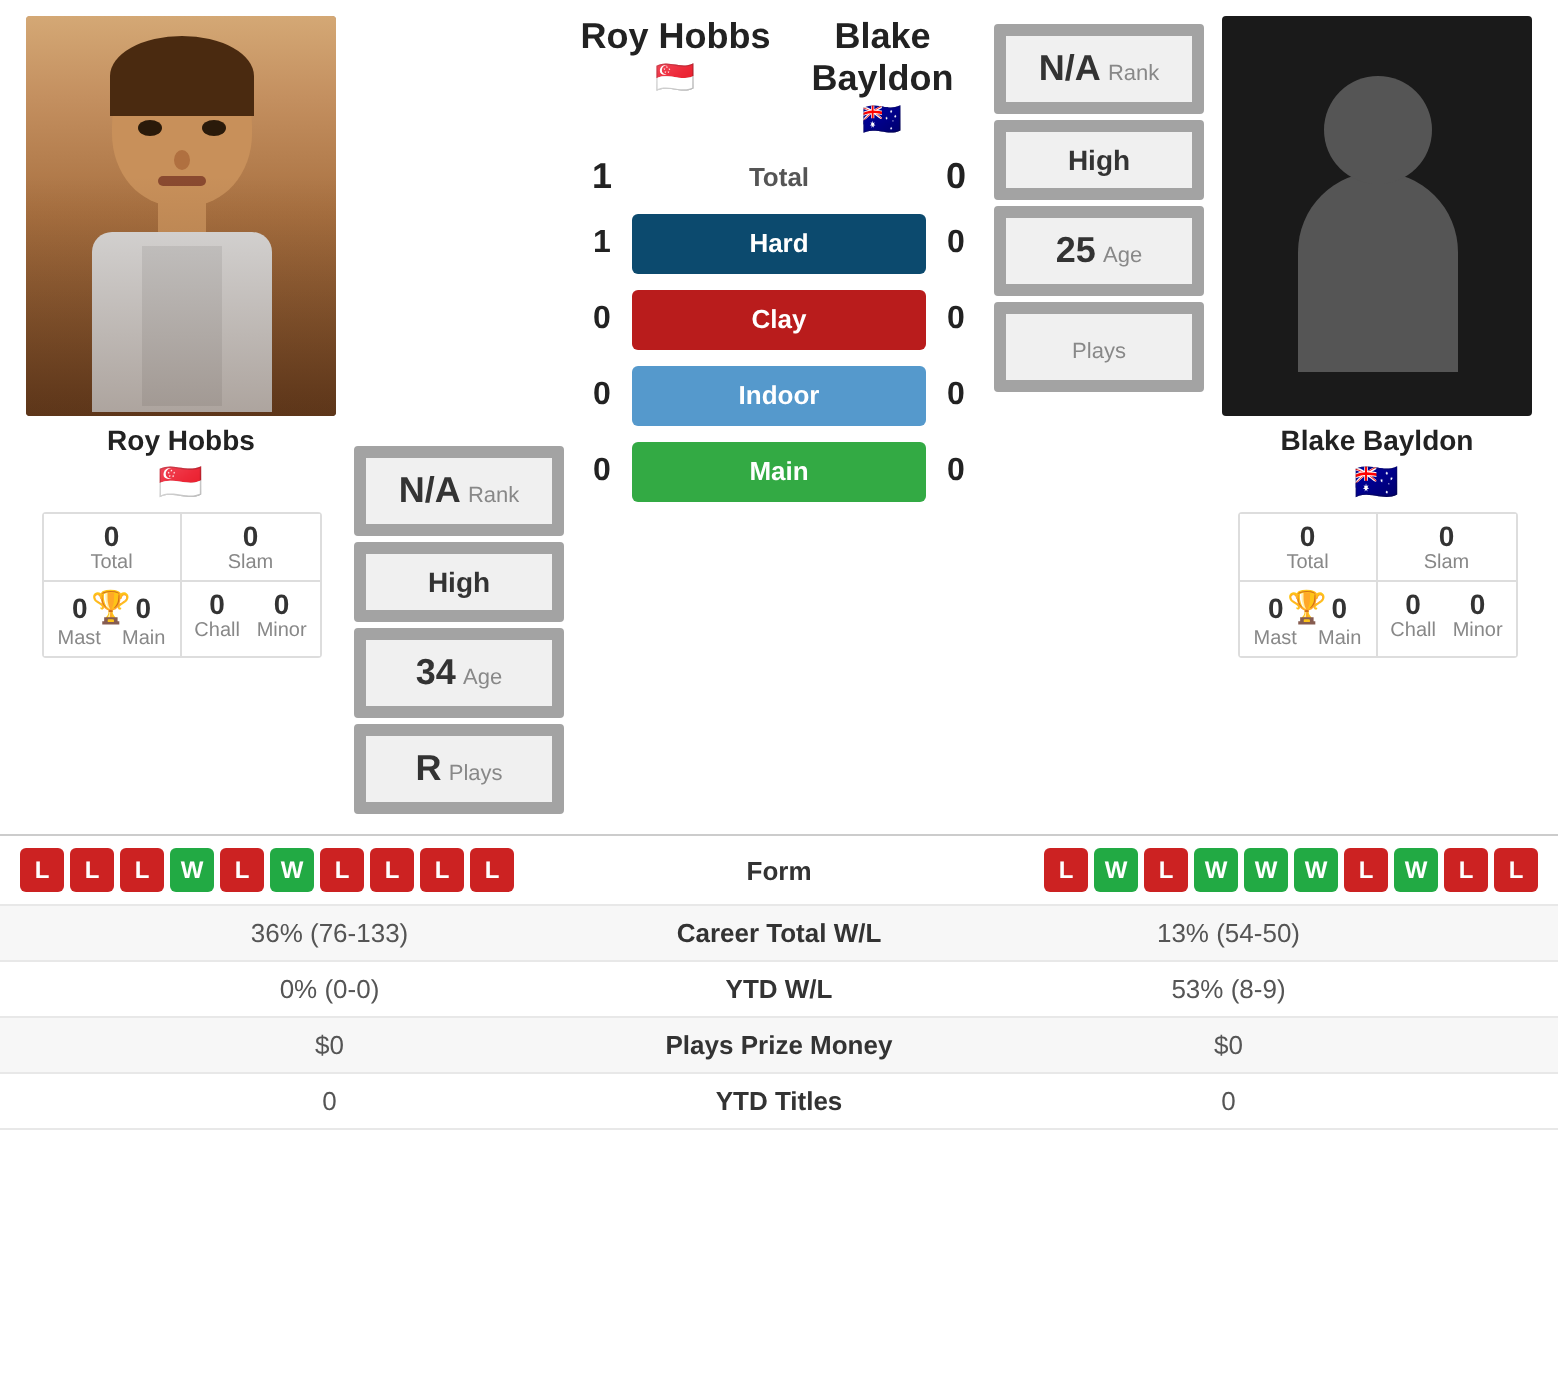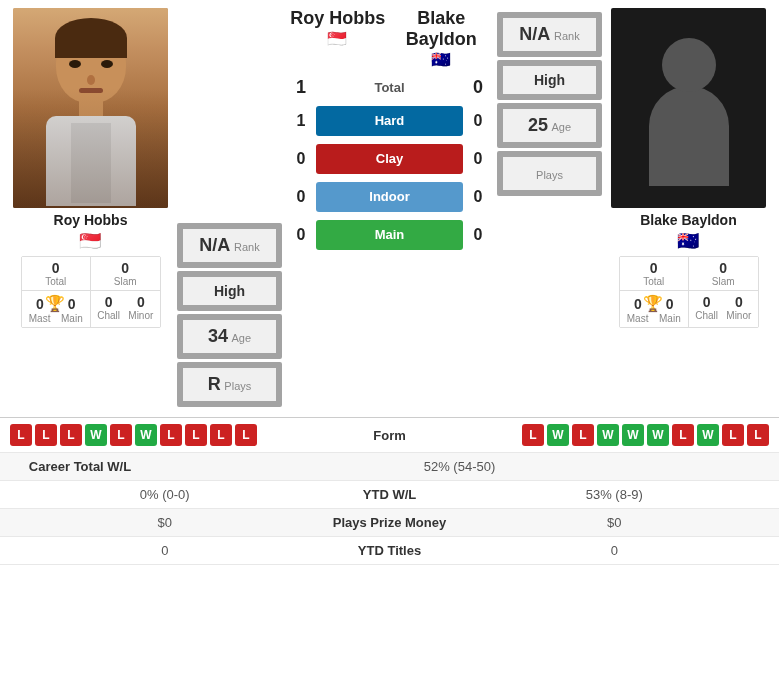--- a/index.html
+++ b/index.html
@@ -88,21 +88,21 @@
       height: 30px;
       border: none;
       border-radius: 3px;
       color: #fff;
       font-size: 13px;
       font-weight: bold;
       cursor: pointer;
       text-align: center;
       line-height: 30px;
     }
-    .btn-hard { background: #0369a1; }
+    .btn-hard { background: #0c4a6e; }
     .btn-clay { background: #b91c1c; }
     .btn-indoor { background: #5599cc; }
     .btn-grass { background: #33aa44; }
 
     .trophy-icon {
       color: #4488ff;
       font-size: 16px;
     }
 
     
@@ -528,22 +528,23 @@
           <div class="form-badge badge-w">W</div>
           <div class="form-badge badge-w">W</div>
           <div class="form-badge badge-l">L</div>
           <div class="form-badge badge-w">W</div>
           <div class="form-badge badge-l">L</div>
           <div class="form-badge badge-l">L</div>
         </div>
     </div>
 
     <div class="stat-row">
+      <div class="stat-row-left">36% (76-133)</div>
       <div class="stat-row-center">Career Total W/L</div>
-      <div class="stat-row-right">52% (54-50)</div>
+      <div class="stat-row-right">13% (54-50)</div>
     </div>
 
     <div class="stat-row">
       <div class="stat-row-left">0% (0-0)</div>
       <div class="stat-row-center">YTD W/L</div>
       <div class="stat-row-right">53% (8-9)</div>
     </div>
 
     <div class="stat-row">
       <div class="stat-row-left">$0</div>

